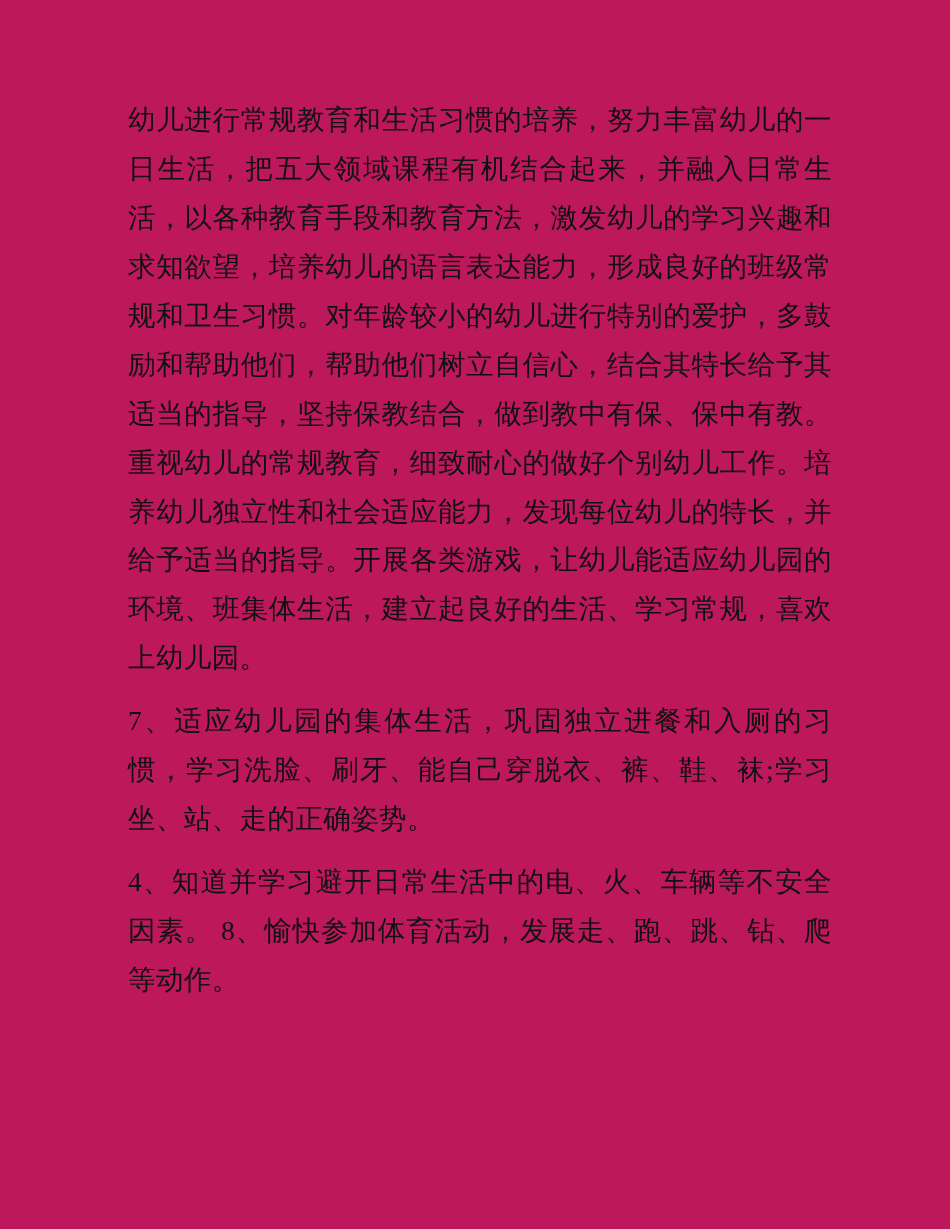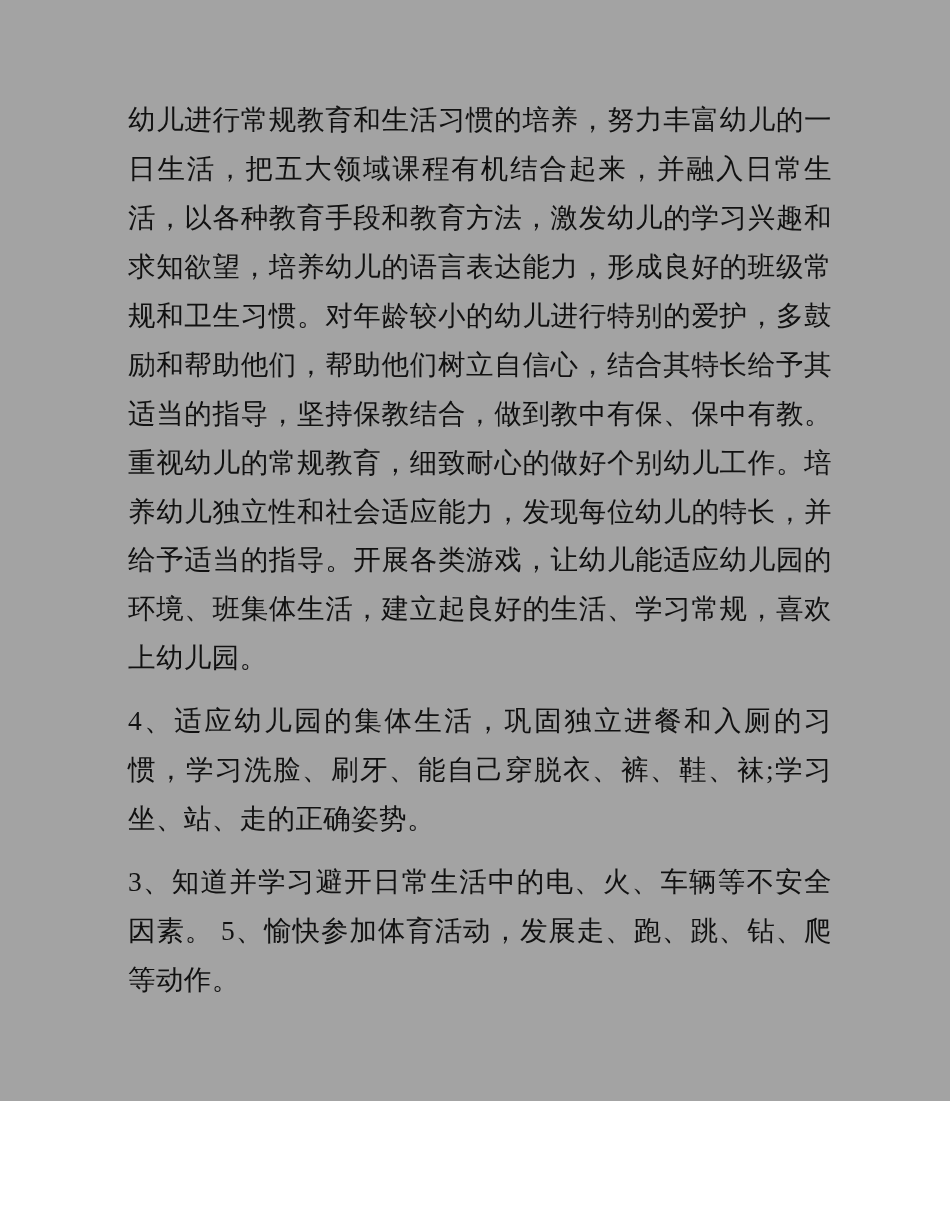--- a/index.html
+++ b/index.html
@@ -10,23 +10,23 @@
   body {
     width: 950px;
     height: 1229px;
     font-family: "Liberation Serif", "DejaVu Serif", serif;
     color: #000000;
     overflow: hidden;
   }
   .page {
     box-sizing: border-box;
     width: 950px;
-    height: 1101px;
+    height: 1229px;
     padding: 96px 118px 52px 128px;
-    background: #a3a3a3;
+    background: #be185d;
   }
   .doc-body {
     display: block;
   }
   .para {
     margin: 0 0 14px 0;
     font-size: 27.5px;
     line-height: 1.78;
     letter-spacing: 0.4px;
     text-align: justify;
@@ -40,16 +40,16 @@
   .para-lead {
     text-indent: 0;
   }
 </style>
 </head>
 <body>
 
 <div class="page">
   <article class="doc-body">
     <p class="para para-lead">幼儿进行常规教育和生活习惯的培养，努力丰富幼儿的一日生活，把五大领域课程有机结合起来，并融入日常生活，以各种教育手段和教育方法，激发幼儿的学习兴趣和求知欲望，培养幼儿的语言表达能力，形成良好的班级常规和卫生习惯。对年龄较小的幼儿进行特别的爱护，多鼓励和帮助他们，帮助他们树立自信心，结合其特长给予其适当的指导，坚持保教结合，做到教中有保、保中有教。重视幼儿的常规教育，细致耐心的做好个别幼儿工作。培养幼儿独立性和社会适应能力，发现每位幼儿的特长，并给予适当的指导。开展各类游戏，让幼儿能适应幼儿园的环境、班集体生活，建立起良好的生活、学习常规，喜欢上幼儿园。</p>
-    <p class="para">4、适应幼儿园的集体生活，巩固独立进餐和入厕的习惯，学习洗脸、刷牙、能自己穿脱衣、裤、鞋、袜;学习坐、站、走的正确姿势。</p>
-    <p class="para">3、知道并学习避开日常生活中的电、火、车辆等不安全因素。 5、愉快参加体育活动，发展走、跑、跳、钻、爬等动作。</p>
+    <p class="para">7、适应幼儿园的集体生活，巩固独立进餐和入厕的习惯，学习洗脸、刷牙、能自己穿脱衣、裤、鞋、袜;学习坐、站、走的正确姿势。</p>
+    <p class="para">4、知道并学习避开日常生活中的电、火、车辆等不安全因素。 8、愉快参加体育活动，发展走、跑、跳、钻、爬等动作。</p>
   </article>
 </div>
 
 </body></html>

